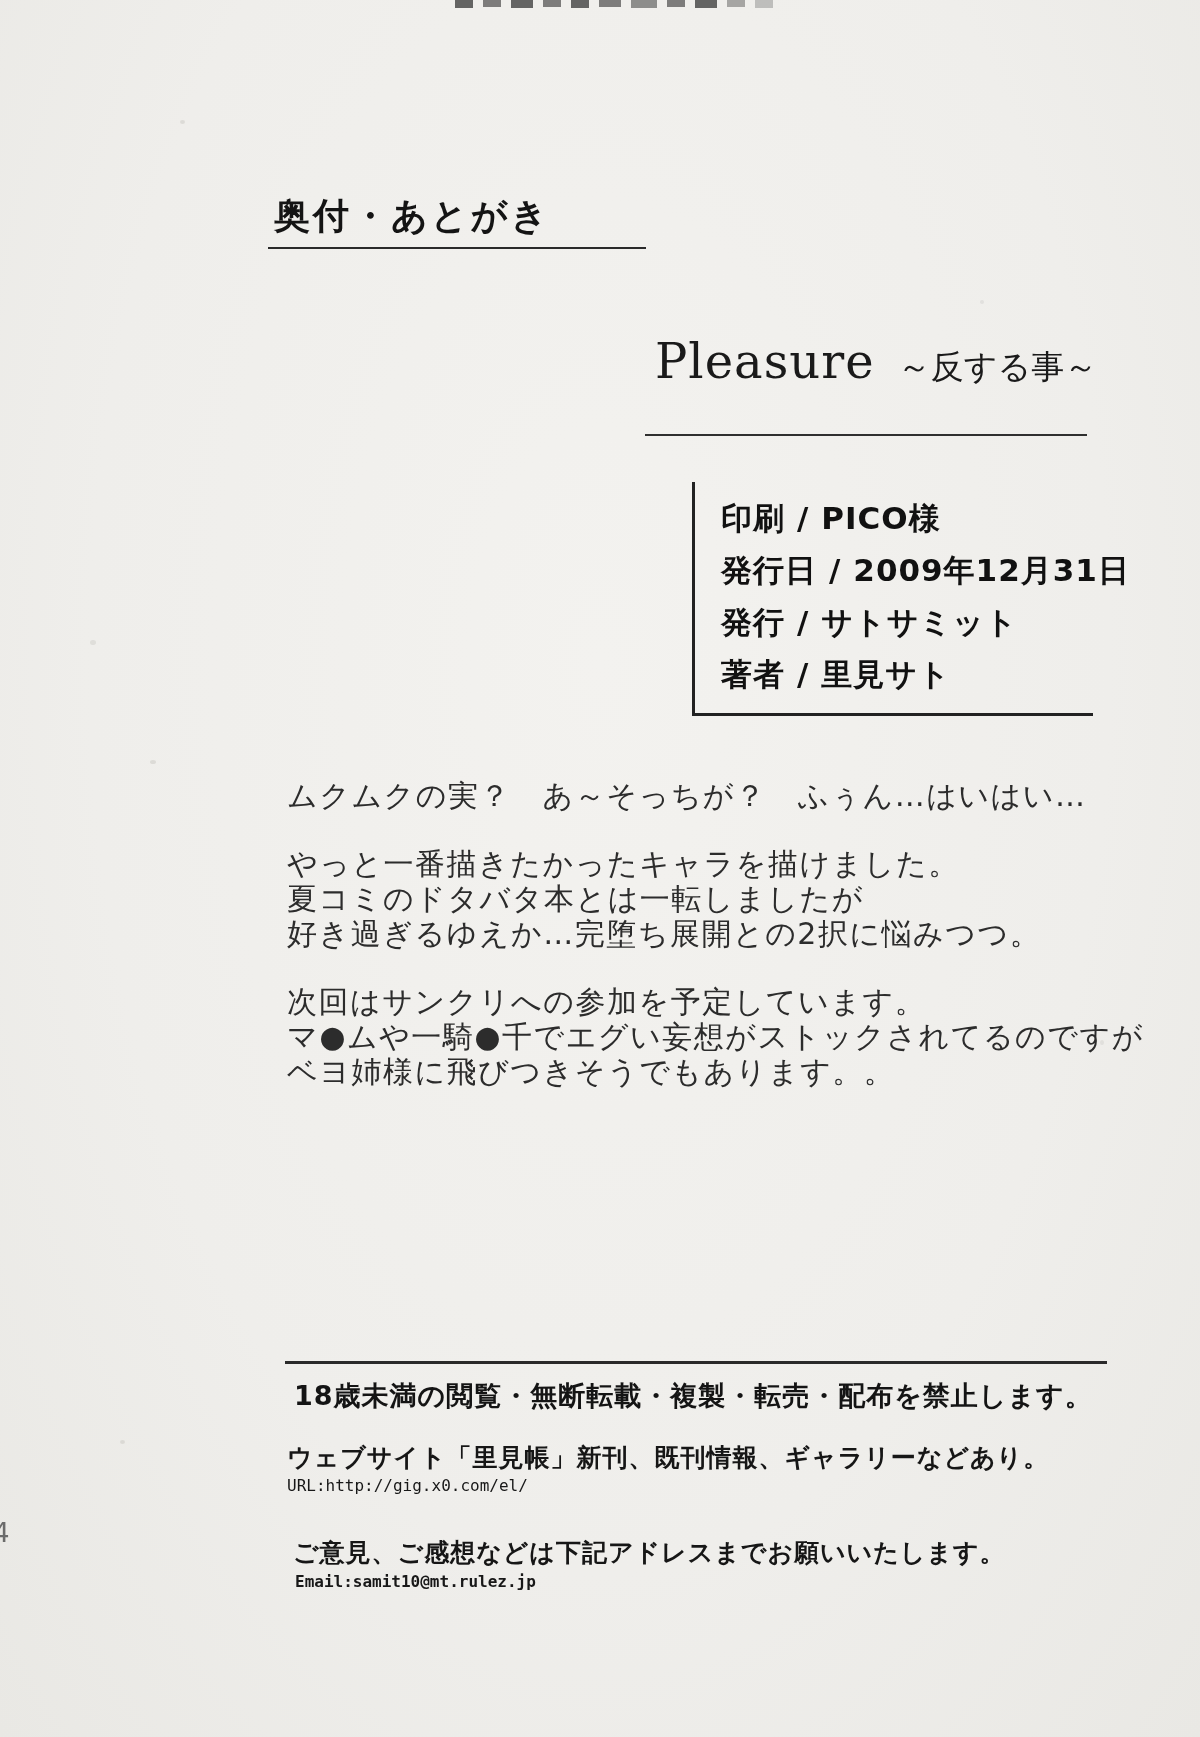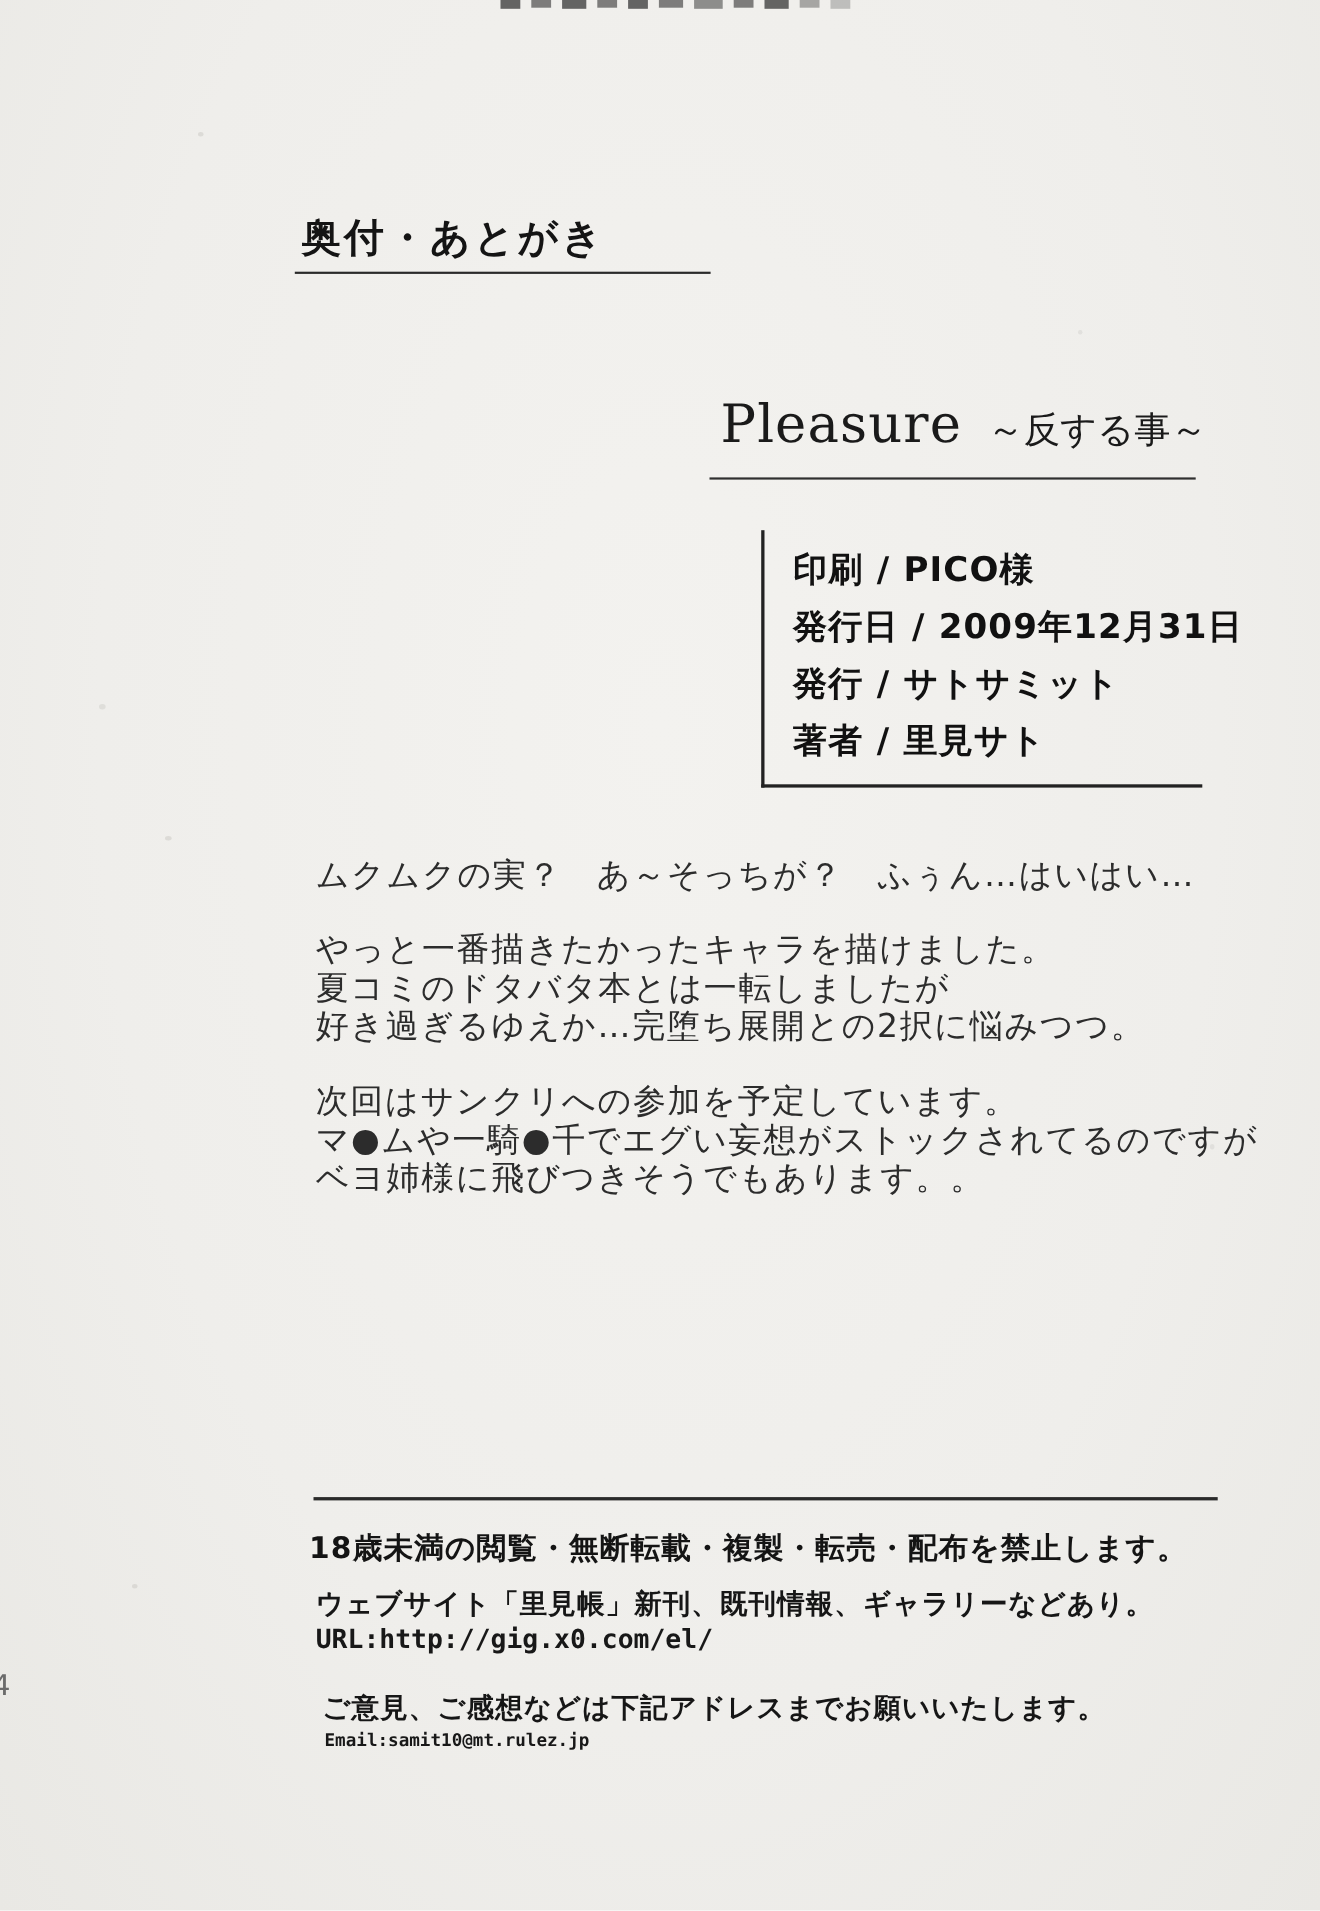--- a/index.html
+++ b/index.html
@@ -45,21 +45,21 @@
   .header-underline {
     position: absolute;
     top: 247px; left: 268px;
     width: 378px; height: 2px;
     background: #2a2a2a;
   }
 
   
   .book-title {
     position: absolute;
-    top: 358px; left: 655px;
+    top: 333px; left: 655px;
     white-space: nowrap;
   }
   .book-title .latin {
     font-family: "DejaVu Serif", "Liberation Serif", serif;
     font-size: 48px;
     color: #1a1a1a;
     letter-spacing: 1px;
   }
   .book-title .subtitle {
     font-family: "DejaVu Serif", "Liberation Serif", serif;
@@ -110,40 +110,39 @@
 
   
   .footer-divider {
     position: absolute;
     top: 1361px; left: 285px;
     width: 822px; height: 3px;
     background: #2a2a2a;
   }
   .footer-notice {
     position: absolute;
-    top: 1378px; left: 281px;
+    top: 1378px; left: 294px;
     font-size: 27px; font-weight: bold;
     letter-spacing: 1px;
     color: #141414;
     white-space: nowrap;
-    margin-top: 11px;
   }
   .footer-website {
     position: absolute;
     top: 1441px; left: 287px;
     font-size: 25px; font-weight: bold;
     letter-spacing: 1px;
     color: #161616;
     white-space: nowrap;
   }
   .footer-url {
     position: absolute;
     top: 1476px; left: 287px;
     font-family: "DejaVu Sans Mono", "Liberation Mono", monospace;
-    font-size: 24px; font-weight: bold;
+    font-size: 16px; font-weight: normal;
     color: #181818;
     white-space: nowrap;
   }
   .footer-contact {
     position: absolute;
     top: 1536px; left: 293px;
     font-size: 25px; font-weight: bold;
     letter-spacing: 1px;
     color: #161616;
     white-space: nowrap;

